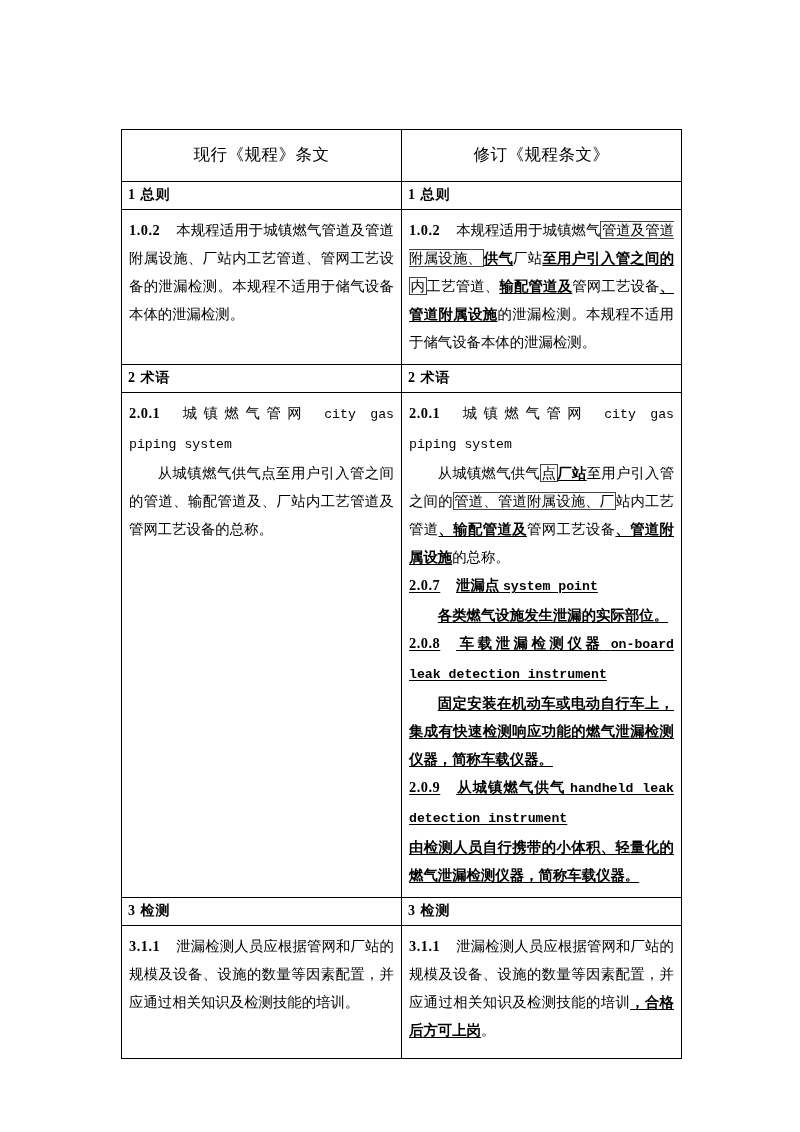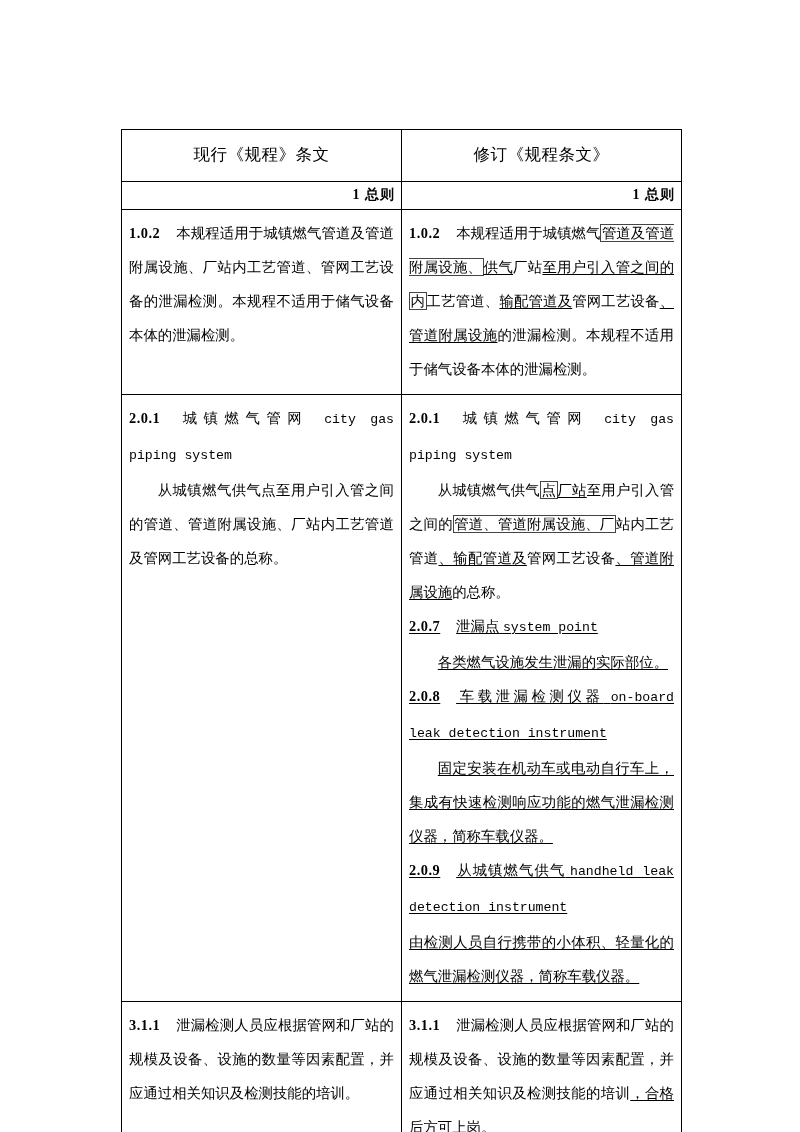--- a/index.html
+++ b/index.html
@@ -43,32 +43,32 @@
   
   .hdr-cell {
     text-align: center;
     padding: 14px 6px 15px 6px !important;
     font-size: 16.5px;
     letter-spacing: 0.5px;
   }
 
   
   .sec-cell {
-    text-align: right;
+    text-align: left;
     padding: 4px 6px 5px 6px !important;
     font-size: 14px;
     font-weight: bold;
     letter-spacing: 1px;
   }
 
   
   .body-cell {
     padding: 6px 7px 8px 7px !important;
     font-size: 14.4px;
-    line-height: 34px;
+    line-height: 28px;
     text-align: justify;
     text-justify: inter-ideograph;
   }
   .body-cell p {
     margin: 0;
     text-indent: 0;
   }
   .body-cell p.indent {
     text-indent: 2em;
   }
@@ -83,20 +83,21 @@
   .en {
     font-family: "Liberation Mono", "DejaVu Sans Mono", monospace;
     font-size: 13.2px;
     letter-spacing: 0px;
   }
 
   
   .ins {
     text-decoration: underline;
     text-underline-offset: 2px;
+    font-weight: bold;
   }
   .boxed {
     border: 1px solid #444444;
     padding: 0 0.5px;
     display: inline;
     box-decoration-break: clone;
     -webkit-box-decoration-break: clone;
   }
   .boxed-open-r {
     border: 1px solid #444444;
@@ -135,41 +136,49 @@
 
       <tr>
         <td class="body-cell">
           <p><span class="clause-no">1.0.2</span><span class="gap"></span><span>本规程适用于城镇燃气管道及管道附属设施、厂站内工艺管道、管网工艺设备的泄漏检测。本规程不适用于储气设备本体的泄漏检测。</span></p>
         </td>
         <td class="body-cell">
           <p><span class="clause-no">1.0.2</span><span class="gap"></span><span>本规程适用于城镇燃气</span><span class="boxed-open-r">管道及管</span><span class="boxed-open-l">道附属设施、</span><span class="ins">供气</span><span>厂站</span><span class="ins">至用户引入管之间的</span><span class="boxed">内</span><span>工艺管道、</span><span class="ins">输配管道及</span><span>管网工艺设备</span><span class="ins">、管道附属设施</span><span>的泄漏检测。本规程不适用于储气设备本体的泄漏检测。</span></p>
         </td>
       </tr>
 
+      <tr>
+        <td class="sec-cell">2  术语</td>
+        <td class="sec-cell">2  术语</td>
+      </tr>
 
       <tr>
         <td class="body-cell">
           <p><span class="clause-no">2.0.1</span><span class="gap"></span><span>城镇燃气管网</span><span class="gap"></span><span class="en">city gas piping system</span></p>
-          <p class="indent">从城镇燃气供气点至用户引入管之间的管道、管道附属设施、厂站内工艺管道及管网工艺设备的总称。</p>
+          <p class="indent">从城镇燃气供气点至用户引入管之间的管道、输配管道及、厂站内工艺管道及管网工艺设备的总称。</p>
         </td>
         <td class="body-cell">
           <p><span class="clause-no">2.0.1</span><span class="gap"></span><span>城镇燃气管网</span><span class="gap"></span><span class="en">city gas piping system</span></p>
           <p class="indent"><span>从城镇燃气供气</span><span class="boxed">点</span><span class="ins">厂站</span><span>至用户引入管之间的</span><span class="boxed">管道、管道附属设施、厂</span><span>站内工艺管道</span><span class="ins">、输配管道及</span><span>管网工艺设备</span><span class="ins">、管道附属设施</span><span>的总称。</span></p>
 
           <p><span class="clause-no ins">2.0.7</span><span class="gap ins"></span><span class="ins">泄漏点</span><span class="ins">&nbsp;</span><span class="en ins">system point</span></p>
           <p class="indent"><span class="ins">各类燃气设施发生泄漏的实际部位。</span></p>
 
           <p><span class="clause-no ins">2.0.8</span><span class="gap ins"></span><span class="ins">车载泄漏检测仪器</span><span class="ins">&nbsp;</span><span class="en ins">on-board leak detection instrument</span></p>
           <p class="indent"><span class="ins">固定安装在机动车或电动自行车上，集成有快速检测响应功能的燃气泄漏检测仪器，简称车载仪器。</span></p>
 
           <p><span class="clause-no ins">2.0.9</span><span class="gap ins"></span><span class="ins">从城镇燃气供气</span><span class="ins">&nbsp;</span><span class="en ins">handheld leak detection instrument</span></p>
           <p><span class="ins">由检测人员自行携带的小体积、轻量化的燃气泄漏检测仪器，简称车载仪器。</span></p>
         </td>
       </tr>
 
+      <tr>
+        <td class="sec-cell">3  检测</td>
+        <td class="sec-cell">3  检测</td>
+      </tr>
 
       <tr>
         <td class="body-cell" style="height:118px;">
           <p><span class="clause-no">3.1.1</span><span class="gap"></span><span>泄漏检测人员应根据管网和厂站的规模及设备、设施的数量等因素配置，并应通过相关知识及检测技能的培训。</span></p>
         </td>
         <td class="body-cell">
           <p><span class="clause-no">3.1.1</span><span class="gap"></span><span>泄漏检测人员应根据管网和厂站的规模及设备、设施的数量等因素配置，并应通过相关知识及检测技能的培训</span><span class="ins">，合格后方可上岗</span><span>。</span></p>
         </td>
       </tr>
 

